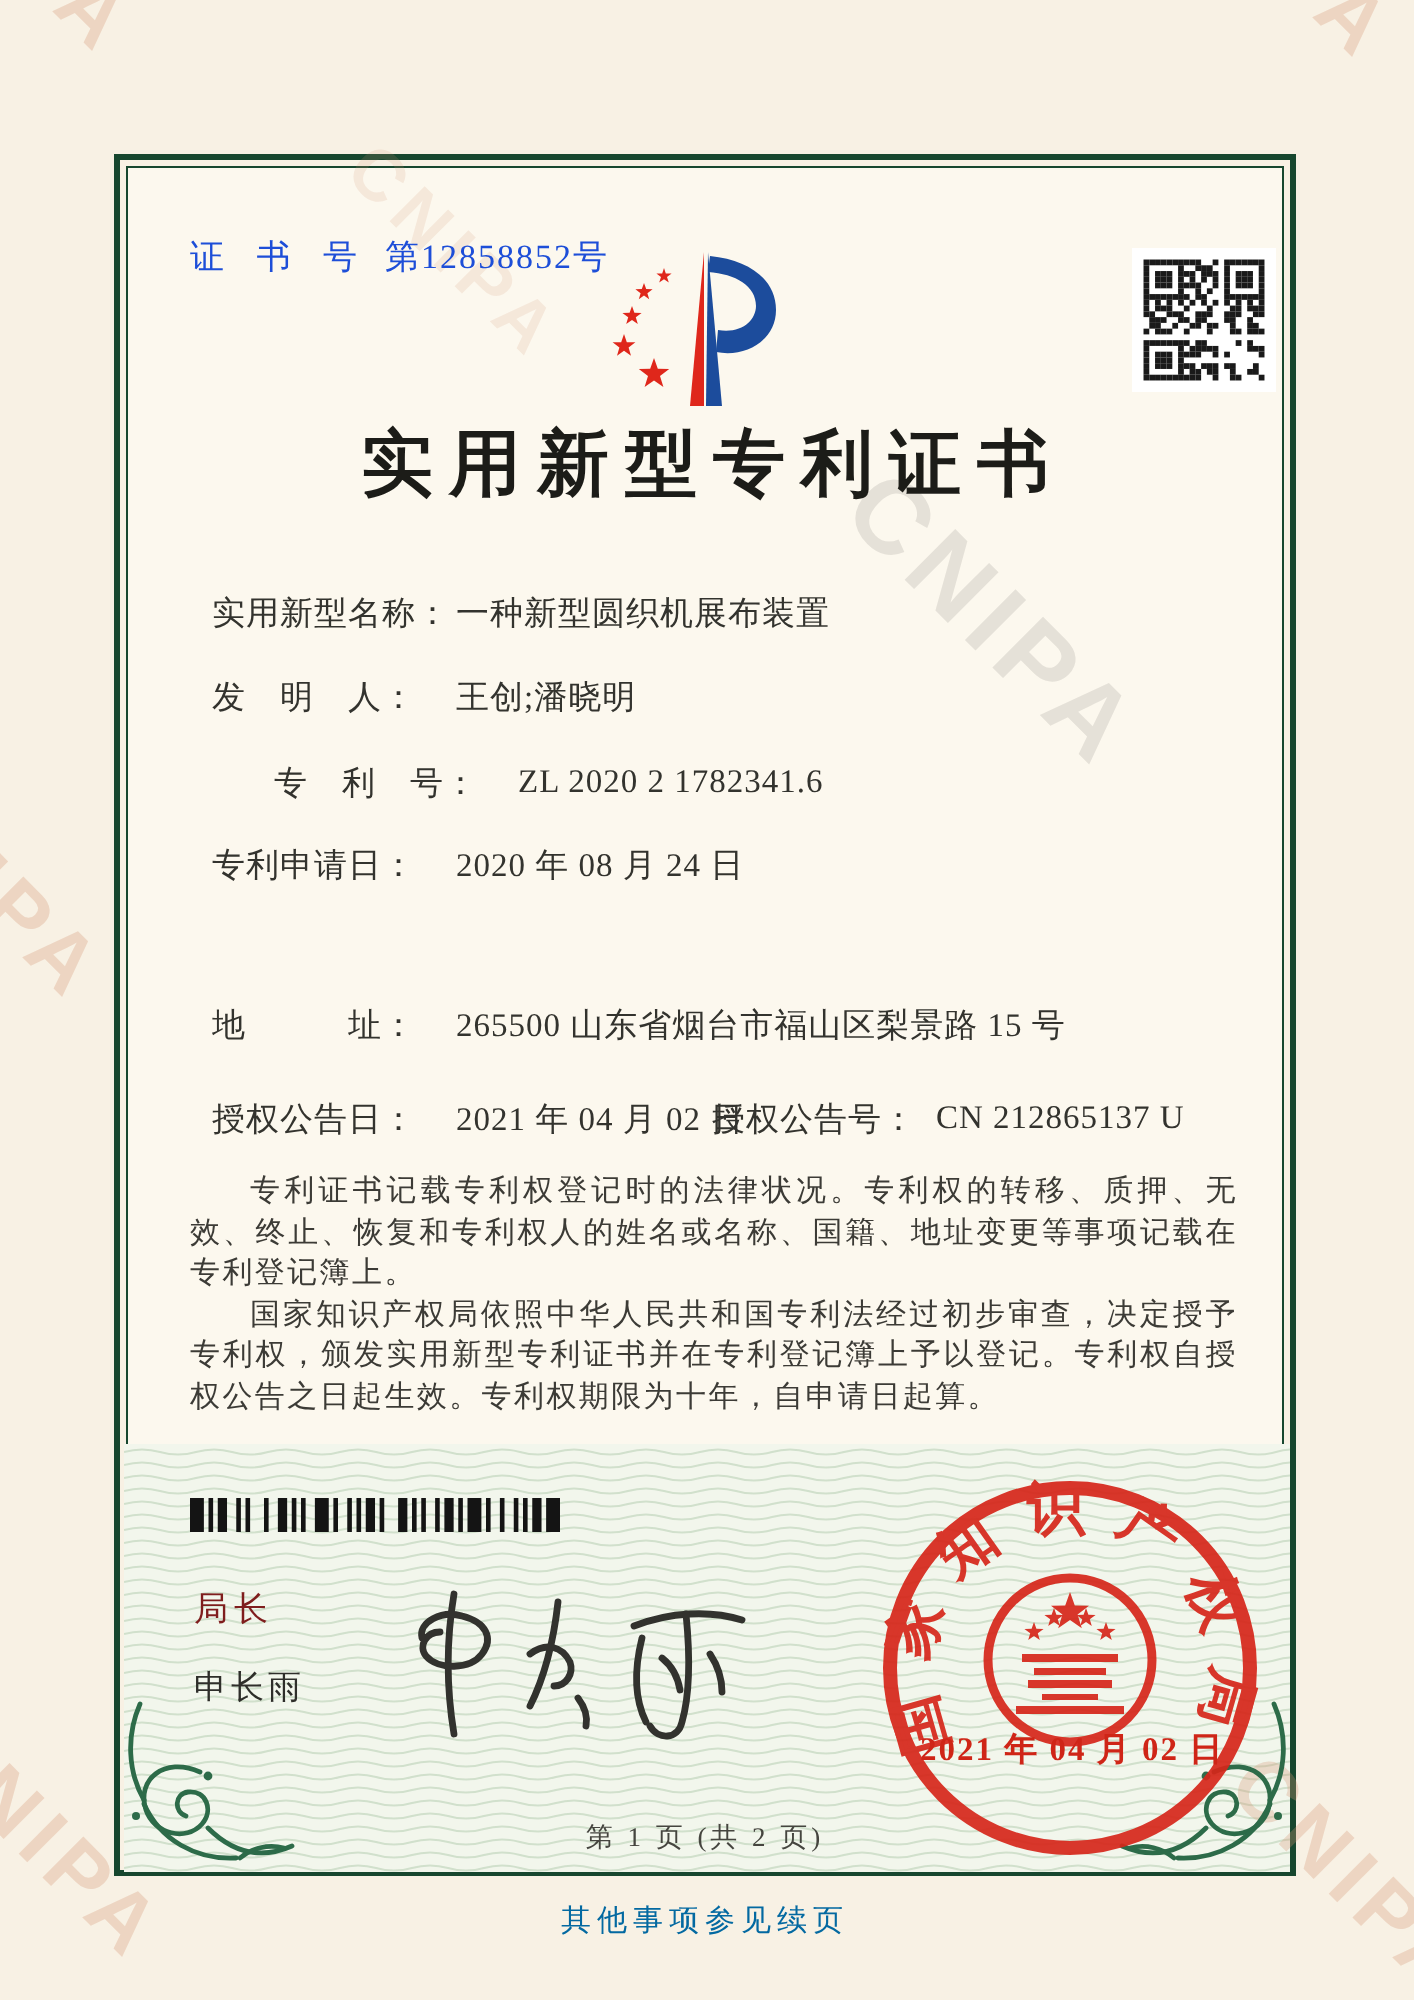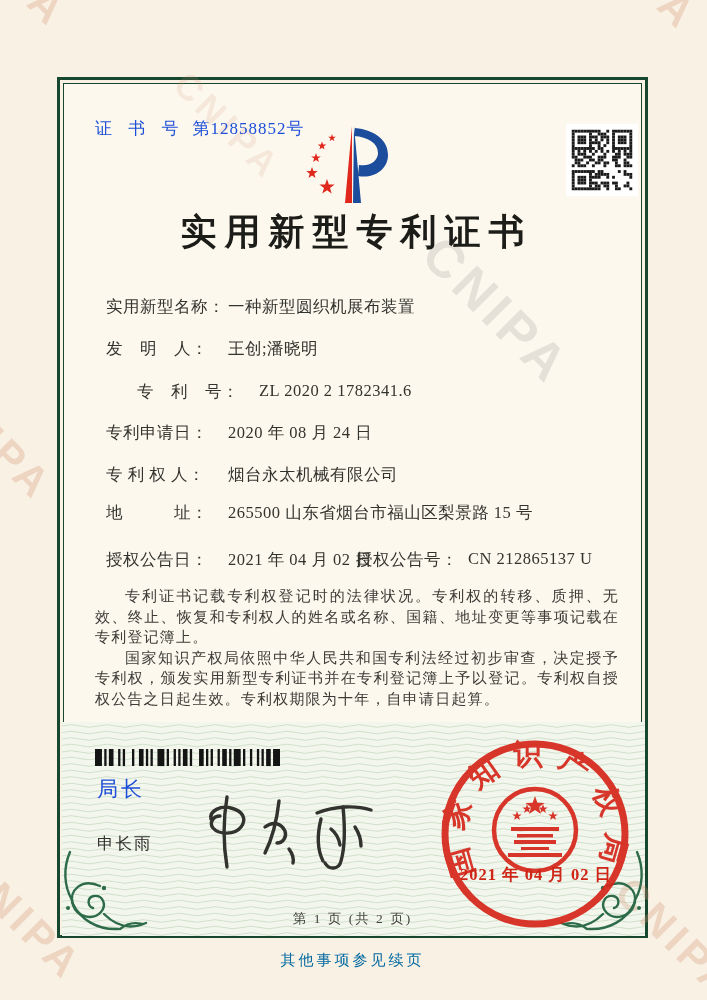--- a/index.html
+++ b/index.html
@@ -32,21 +32,21 @@
          font-size:36px; font-weight:bold; color:#1c1c18; letter-spacing:8px; text-indent:8px;}
   .field{position:absolute; left:106px; display:flex; font-size:16.5px; color:#33332e; letter-spacing:0.5px;}
   .f-label{flex:0 0 122px; white-space:pre;}
   .f-value{white-space:pre;}
   .pair2{position:absolute; left:250px; top:0; display:flex;}
   .pair2 .f-label{flex:0 0 112px;}
   .body-text{position:absolute; left:95px; top:586px; width:524px; color:#3c3b36;}
   .body-text p{margin:0; font-size:15px; line-height:20.5px; letter-spacing:1.2px;
                text-indent:2em; text-align:justify;}
   .barcode{position:absolute; left:95px; top:749px; width:185px; height:17px;}
-  .signer-title{position:absolute; left:97px; top:775px; font-size:21px; color:#1d4ed8; letter-spacing:3px;}
+  .signer-title{position:absolute; left:97px; top:793px; font-size:17px; color:#7f1d1d; letter-spacing:3px;}
   .signer-name{position:absolute; left:97px; top:833px; font-size:16.5px; color:#2e2e2a; letter-spacing:2px;}
   .signature{position:absolute; left:193px; top:783px; width:205px; height:95px;}
   .seal{position:absolute; left:435px; top:736px; width:200px; height:196px; z-index:5;}
   .seal-date{position:absolute; left:438px; top:864px; width:196px; text-align:center;
              font-size:16.5px; font-weight:bold; color:#cf2517; letter-spacing:1px; z-index:6; white-space:nowrap;}
   .page-info{position:absolute; left:57px; top:910px; width:591px; text-align:center;
              font-size:13.5px; color:#45453f; letter-spacing:2px; z-index:4;}
   .footer-note{position:absolute; left:57px; top:951px; width:591px; text-align:center;
              font-size:15px; color:#0369a1; letter-spacing:3px;}
   .ornament{position:absolute; top:850px; width:90px; height:88px; z-index:2;}
@@ -406,24 +406,20 @@
       <span class="f-value">王创;潘晓明</span>
     </div>
     <div class="field" style="top:381px;margin-left:31px;">
       <span class="f-label">专　利　号：</span>
       <span class="f-value">ZL 2020 2 1782341.6</span>
     </div>
     <div class="field" style="top:422px;">
       <span class="f-label">专利申请日：</span>
       <span class="f-value">2020 年 08 月 24 日</span>
     </div>
-    <div class="field" style="top:464px;">
-      <span class="f-label">专 利 权 人：</span>
-      <span class="f-value">烟台永太机械有限公司</span>
-    </div>
     <div class="field" style="top:502px;">
       <span class="f-label">地　　　址：</span>
       <span class="f-value">265500 山东省烟台市福山区梨景路 15 号</span>
     </div>
     <div class="field" style="top:549px; width:524px;">
       <span class="f-label">授权公告日：</span>
       <span class="f-value">2021 年 04 月 02 日</span>
       <span class="pair2">
         <span class="f-label">授权公告号：</span>
         <span class="f-value">CN 212865137 U</span>

